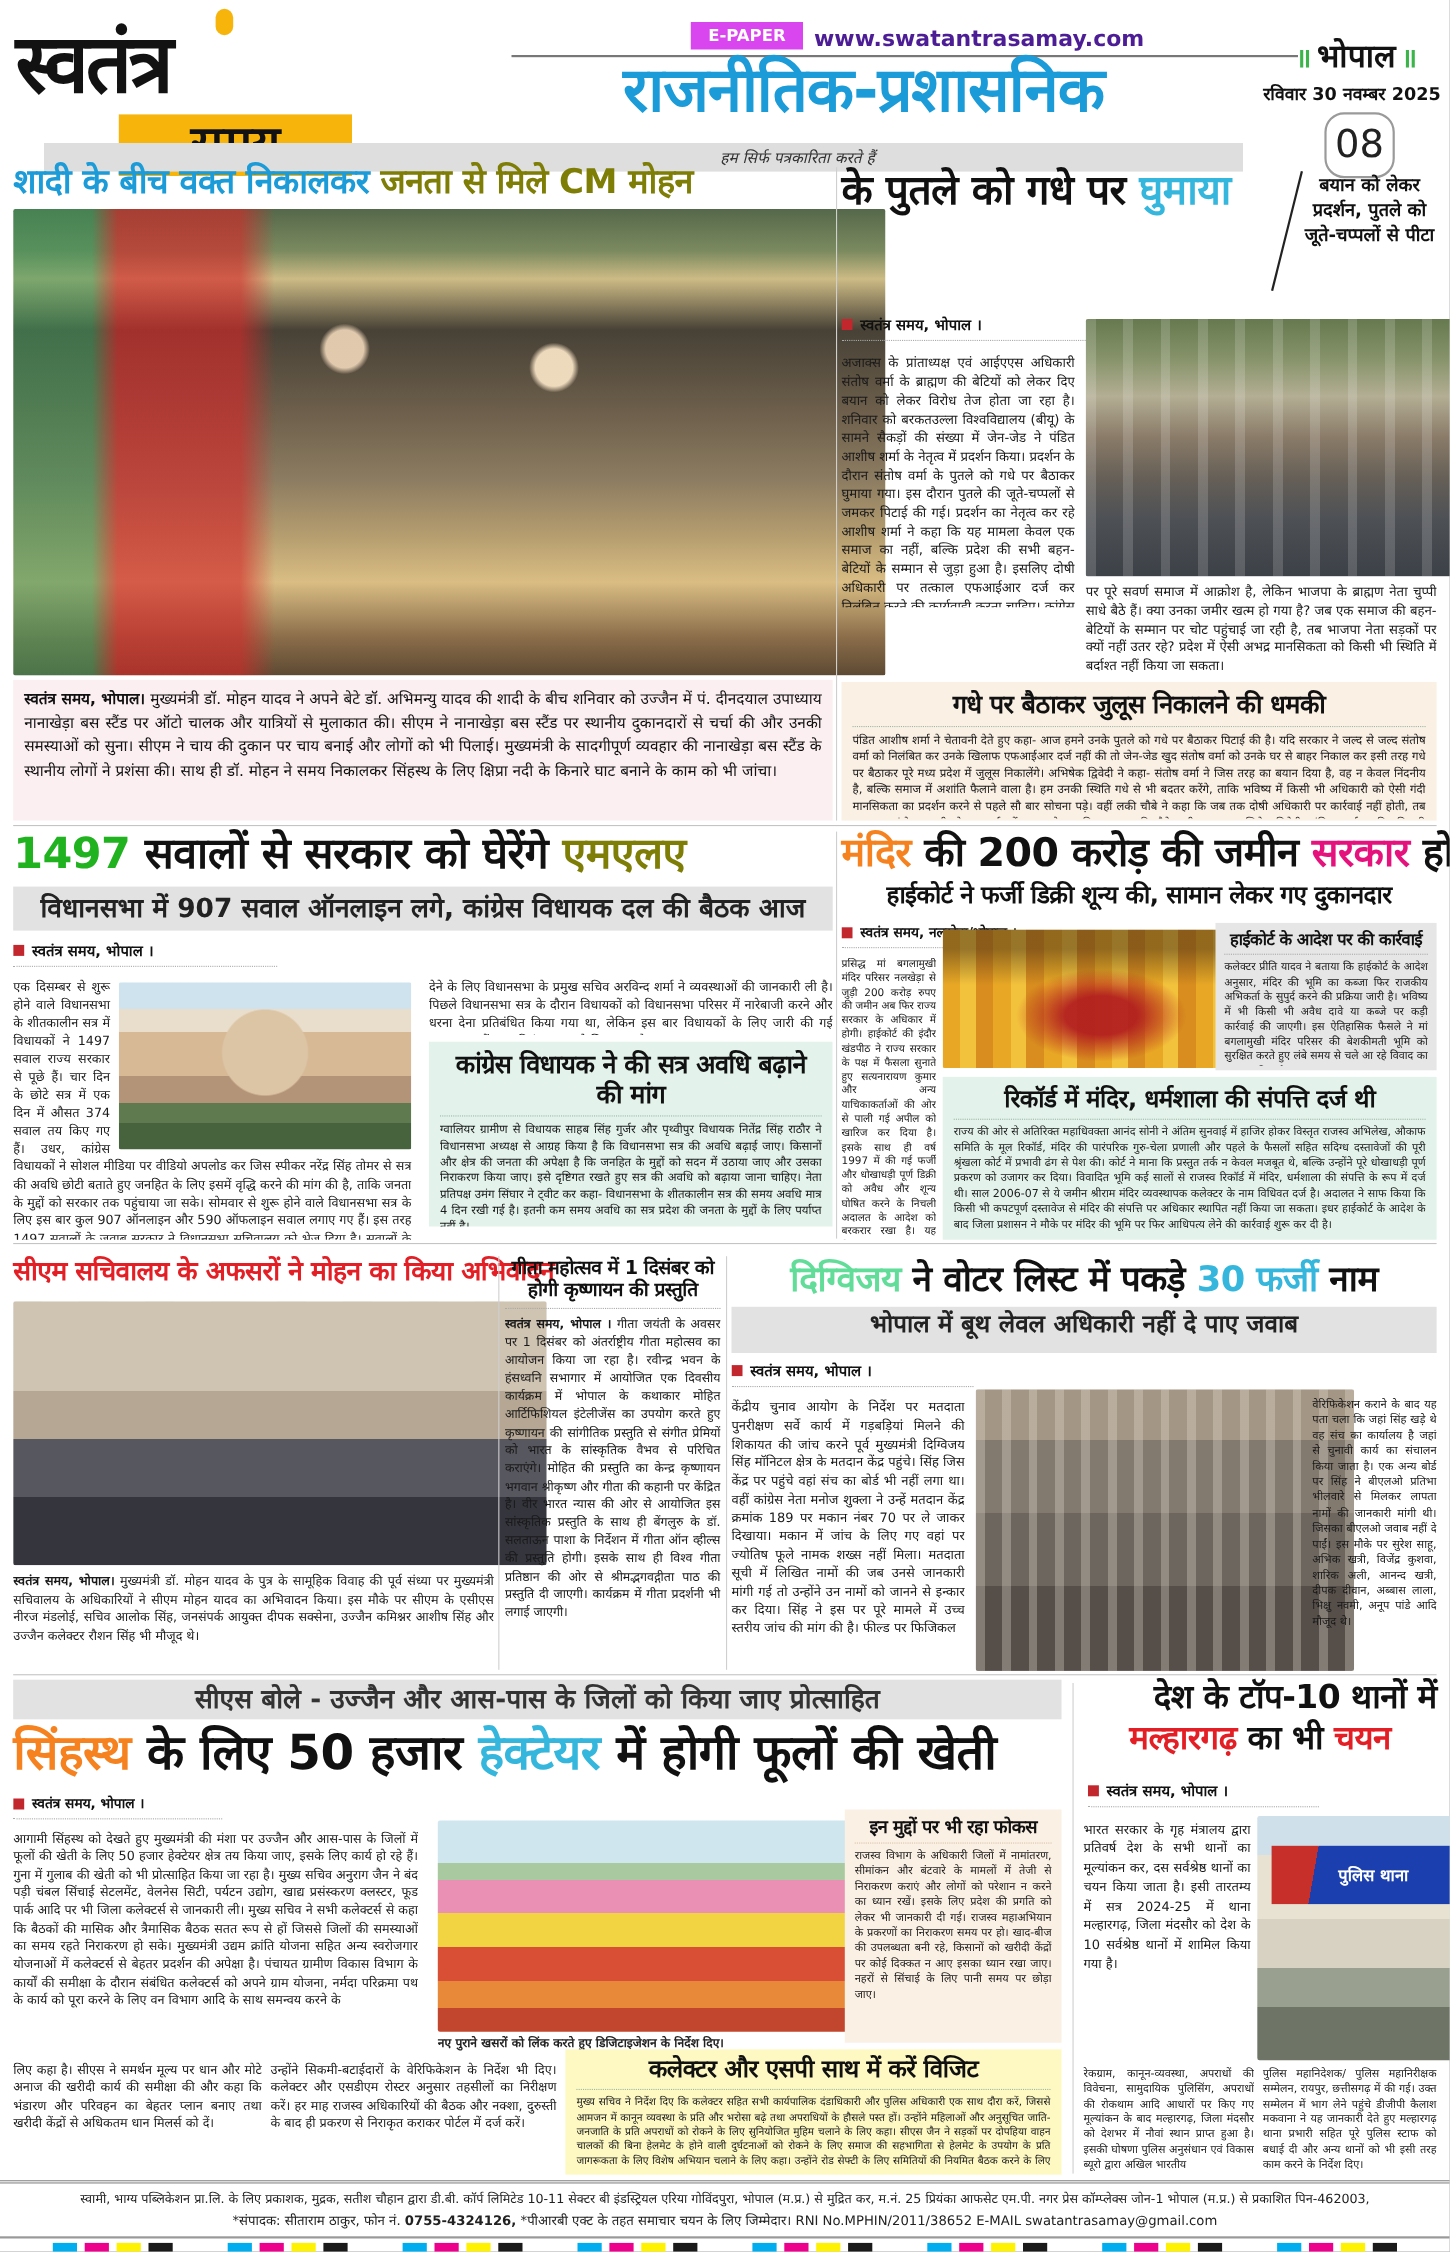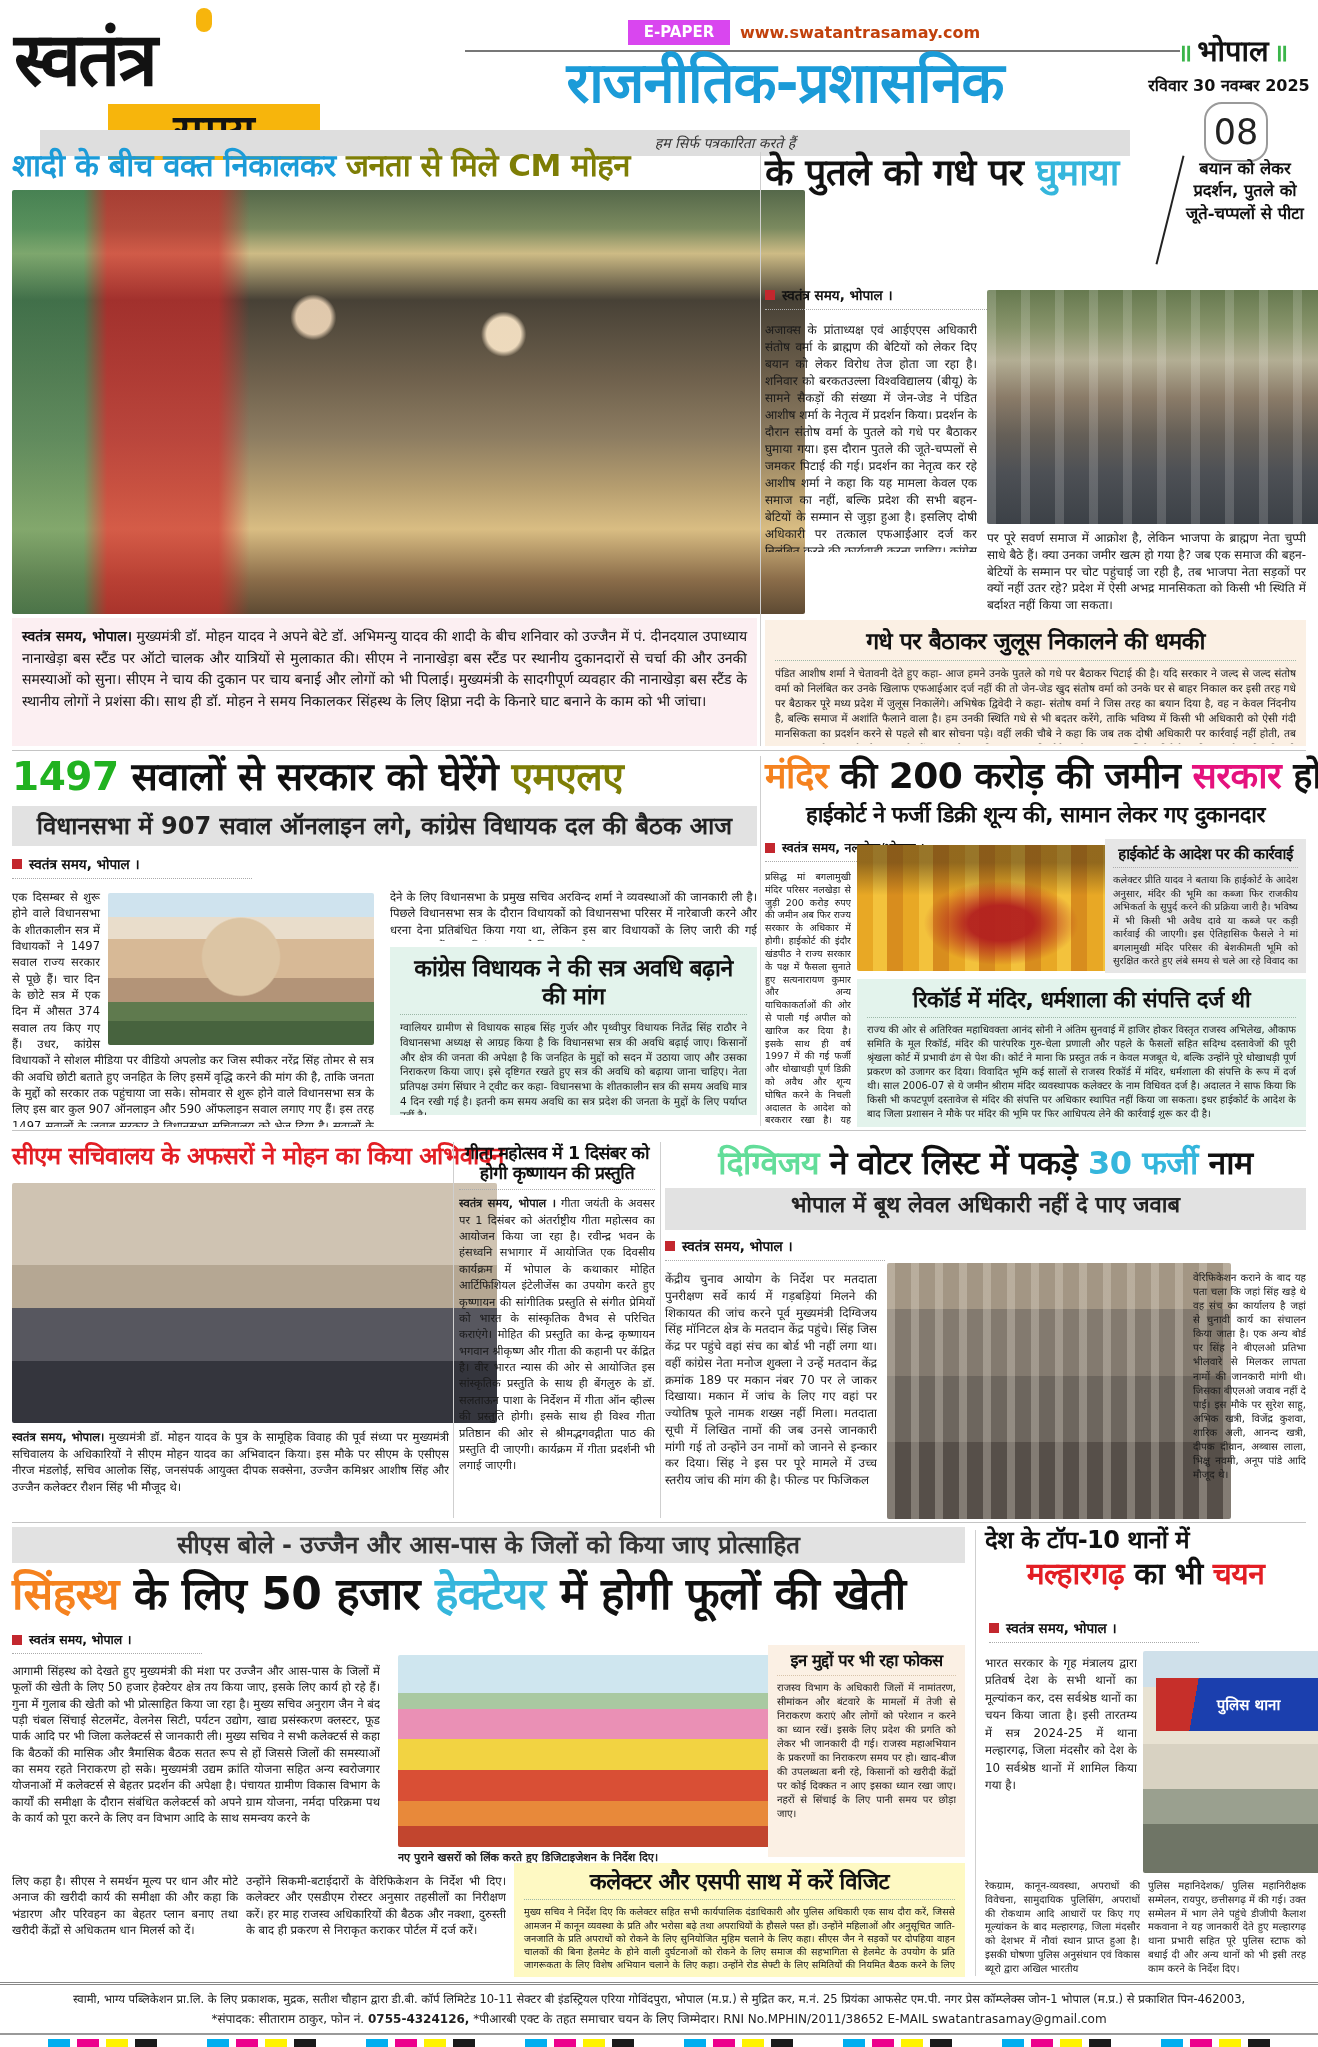--- a/index.html
+++ b/index.html
@@ -21,21 +21,21 @@
   .box-title{font-weight:bold;text-align:center;letter-spacing:-.5px;line-height:1.2;
              border-bottom:1px dotted #9bb7a6;padding-bottom:4px;margin-bottom:5px;}
   .vrule{position:absolute;width:1px;background:#cfcfcf;}
   .hrule{position:absolute;height:1px;background:#c4c4c4;}
   .caption-box{background:#FCEFF2;box-sizing:border-box;padding:8px 10px;overflow:hidden;}
   .lead{font-weight:bold;}
   
   .logo-top{font-size:74px;font-weight:800;color:#121212;letter-spacing:-3px;line-height:1;}
   .logo-bottom{background:#F7B50C;color:#121212;font-weight:800;font-size:44px;text-align:center;line-height:54px;}
   .epaper{background:#d946ef;color:#fff;font-weight:bold;font-size:15px;text-align:center;line-height:25px;}
-  .website{font-size:16px;font-weight:bold;color:#c2410c;}
+  .website{font-size:20px;font-weight:bold;color:#4c1d95;}
   .section-title{font-size:56px;font-weight:800;color:#1B9BD8;text-align:center;letter-spacing:-1px;line-height:1.05;}
   .tagline{font-family:"DejaVu Serif","Liberation Serif",serif;font-style:italic;font-size:14px;color:#333;text-align:center;}
   .edition{font-size:29px;font-weight:800;color:#121212;}
   .edition-bar{color:#3BB54A;font-weight:800;font-size:24px;}
   .page-circle{border:2px solid #9a9a9a;border-radius:18px;text-align:center;font-size:35px;color:#222;background:#fff;}
   
   .ph-cm{background:
       radial-gradient(circle at 62% 34%, rgba(245,225,195,.95) 0 3%, rgba(245,225,195,0) 4%),
       radial-gradient(circle at 38% 30%, rgba(240,215,185,.9) 0 3%, rgba(240,215,185,0) 4%),
       linear-gradient(90deg, rgba(60,150,90,.55) 0 9%, rgba(210,40,40,.65) 12% 26%, rgba(0,0,0,0) 30%),
@@ -215,21 +215,21 @@
     </div>
     <div class="abs body-text" style="left:0;top:346px;width:226px;height:104px;font-size:11.5px;line-height:1.42;">लिए कहा है। सीएस ने समर्थन मूल्य पर धान और मोटे अनाज की खरीदी कार्य की समीक्षा की और कहा कि भंडारण और परिवहन का बेहतर प्लान बनाए तथा खरीदी केंद्रों से अधिकतम धान मिलर्स को दें।</div>
     <div class="abs body-text" style="left:234px;top:346px;width:260px;height:104px;font-size:11.5px;line-height:1.42;">उन्होंने सिकमी-बटाईदारों के वेरिफिकेशन के निर्देश भी दिए। कलेक्टर और एसडीएम रोस्टर अनुसार तहसीलों का निरीक्षण करें। हर माह राजस्व अधिकारियों की बैठक और नक्शा, दुरुस्ती के बाद ही प्रकरण से निराकृत कराकर पोर्टल में दर्ज करें।</div>
     <div class="abs boxed" style="left:502px;top:336px;width:451px;height:114px;background:#fef9c3;padding:6px 10px;">
       <div class="box-title" style="font-size:22px;">कलेक्टर और एसपी साथ में करें विजिट</div>
       <div class="body-text" style="font-size:9.5px;line-height:1.38;height:66px;">मुख्य सचिव ने निर्देश दिए कि कलेक्टर सहित सभी कार्यपालिक दंडाधिकारी और पुलिस अधिकारी एक साथ दौरा करें, जिससे आमजन में कानून व्यवस्था के प्रति और भरोसा बढ़े तथा अपराधियों के हौसले पस्त हों। उन्होंने महिलाओं और अनुसूचित जाति-जनजाति के प्रति अपराधों को रोकने के लिए सुनियोजित मुहिम चलाने के लिए कहा। सीएस जैन ने सड़कों पर दोपहिया वाहन चालकों की बिना हेलमेट के होने वाली दुर्घटनाओं को रोकने के लिए समाज की सहभागिता से हेलमेट के उपयोग के प्रति जागरूकता के लिए विशेष अभियान चलाने के लिए कहा। उन्होंने रोड सेफ्टी के लिए समितियों की नियमित बैठक करने के लिए कहा। मुख्य सचिव ने कहा कि जिले के अधिकारी टीम भावना से काम करें।</div>
     </div>
   </div>
 
   <div class="abs" style="left:985px;top:1527px;width:321px;height:450px;">
-    <div class="hl nowrap" style="font-size:24px;text-align:left;">देश के टॉप-10 थानों में</div>
+    <div class="hl nowrap" style="font-size:30px;text-align:right;">देश के टॉप-10 थानों में</div>
     <div class="hl nowrap" style="font-size:30px;text-align:center;margin-top:2px;">
       <span class="c-red">मल्हारगढ़</span><span> का भी </span><span class="c-red">चयन</span>
     </div>
     <div class="abs byline" style="left:4px;top:92px;width:210px;">
         <span class="redsq"></span>
         <span>स्वतंत्र समय, भोपाल ।</span>
       </div>
     <div class="abs body-text" style="left:0;top:128px;width:152px;height:216px;font-size:11.8px;line-height:1.48;">भारत सरकार के गृह मंत्रालय द्वारा प्रतिवर्ष देश के सभी थानों का मूल्यांकन कर, दस सर्वश्रेष्ठ थानों का चयन किया जाता है। इसी तारतम्य में सत्र 2024-25 में थाना मल्हारगढ़, जिला मंदसौर को देश के 10 सर्वश्रेष्ठ थानों में शामिल किया गया है।</div>
     <div class="abs photo ph-police" style="left:158px;top:124px;width:163px;height:222px;">
       <div class="police-sign">पुलिस थाना</div>

